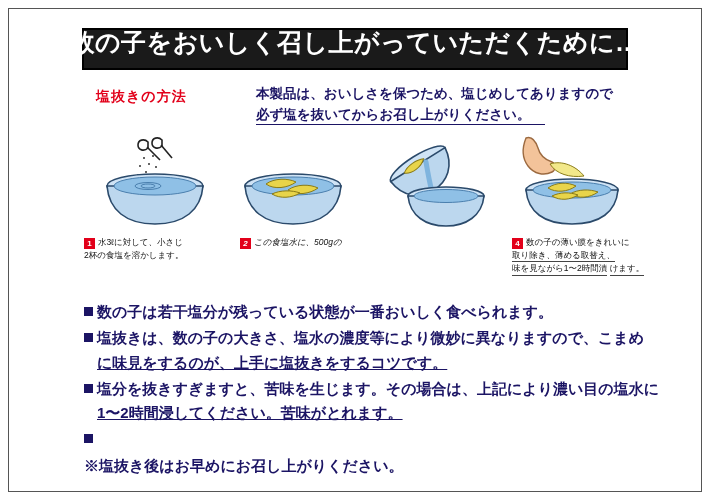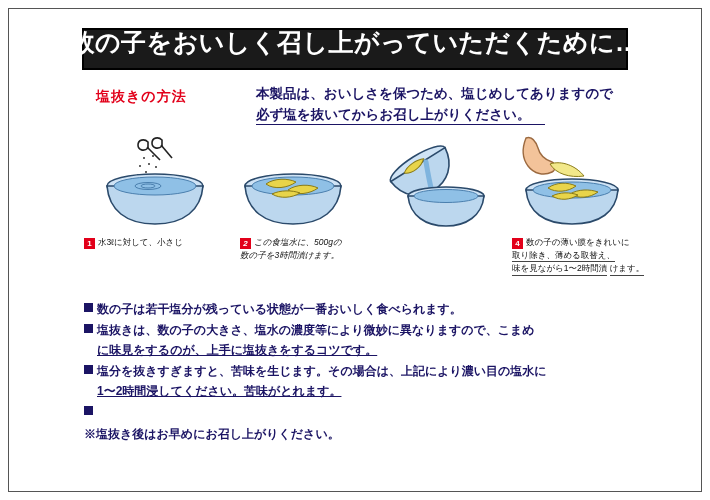--- a/index.html
+++ b/index.html
@@ -142,21 +142,21 @@
   .cap-line { display: block; }
   .cap-4 .cap-line { border-bottom: 1px solid #444; display: inline-block; }
 
   
   .notes {
     position: absolute;
     left: 84px;
     top: 300px;
     width: 560px;
     color: #1b1464;
-    font-size: 12px;
+    font-size: 15px;
     font-weight: bold;
     line-height: 1.62;
   }
   .note-item {
     margin-bottom: 2px;
   }
   .note-item .ln {
     display: block;
     white-space: nowrap;
   }
@@ -274,24 +274,24 @@
           <path d="M70 60 C78 55 90 55 98 58 C90 64 78 65 70 60 Z"></path>
           <path d="M52 62 C60 58 70 58 78 61 C70 66 60 67 52 62 Z"></path>
         </g>
       </svg>
     </div>
   </div>
 
   <div class="captions">
     <div class="caption cap-1">
       <span class="num">1</span><span>水3ℓに対して、小さじ</span>
+      <span class="cap-line">2杯の食塩を溶かします。</span>
     </div>
     <div class="caption cap-2">
       <span class="num">2</span><span>この食塩水に、500gの</span>
-      <span class="cap-line">数の子を3時間漬けます。</span>
     </div>
     <div class="caption cap-4">
       <span class="num">4</span><span>数の子の薄い膜をきれいに</span>
       <span class="cap-line">取り除き、薄める取替え、</span>
       <span class="cap-line">味を見ながら1〜2時間漬</span>
       <span class="cap-line">けます。</span>
     </div>
   </div>
 
   <div class="notes">

